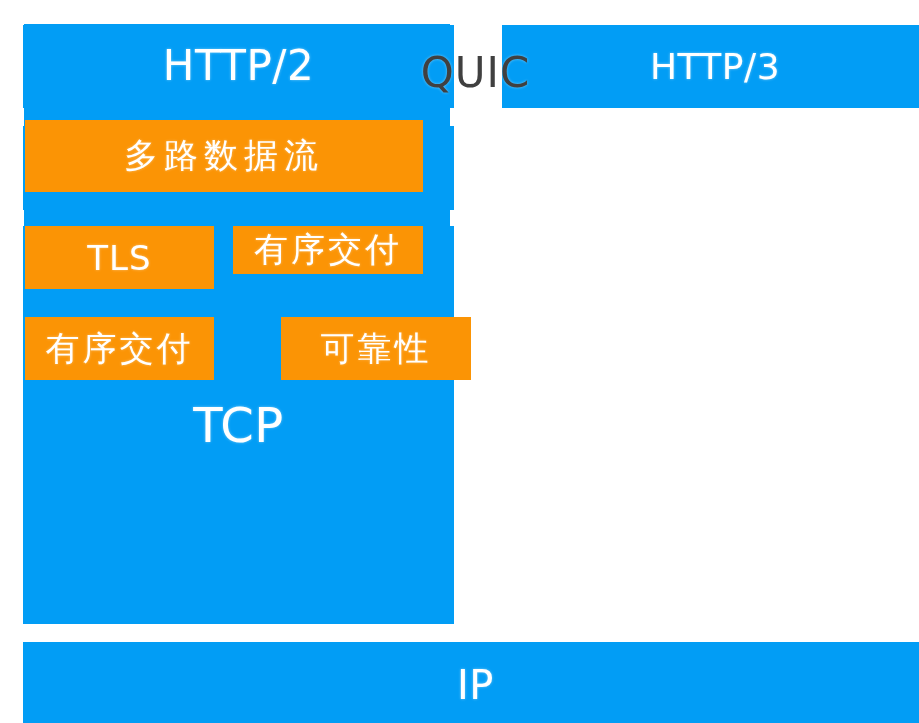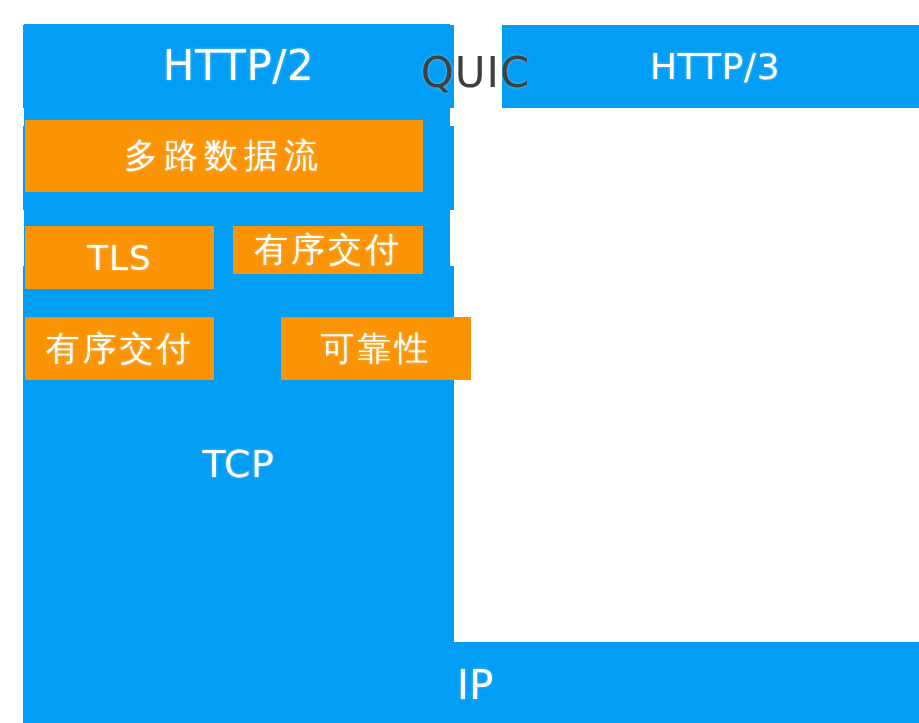--- a/index.html
+++ b/index.html
@@ -31,21 +31,21 @@
     letter-spacing: 0.5px;
     text-shadow: 0 0 3px rgba(255,255,255,0.45);
   }
 
   .blue  { background: #029df5; }
   .orange{ background: #fb9405; }
 
   
   #box-http2 { left: 7px;  top: 9px;   width: 431px; height: 83px;  font-size: 42px; }
   #box-tls-left { left: 7px; top: 110px; width: 431px; height: 84px; font-size: 42px; }
-  #box-tcp   { left: 7px;  top: 210px; width: 431px; height: 398px; font-size: 38px; margin-top: 40px; }
+  #box-tcp   { left: 7px;  top: 210px; width: 431px; height: 398px; font-size: 48px; }
 
   
   #box-http3 { left: 486px; top: 9px;   width: 426px; height: 83px; font-size: 36px; }
 
   #box-quic {
     left: 486px; top: 110px; width: 426px; height: 395px;
     display: block;
   }
   #quic-label {
     position: absolute;

